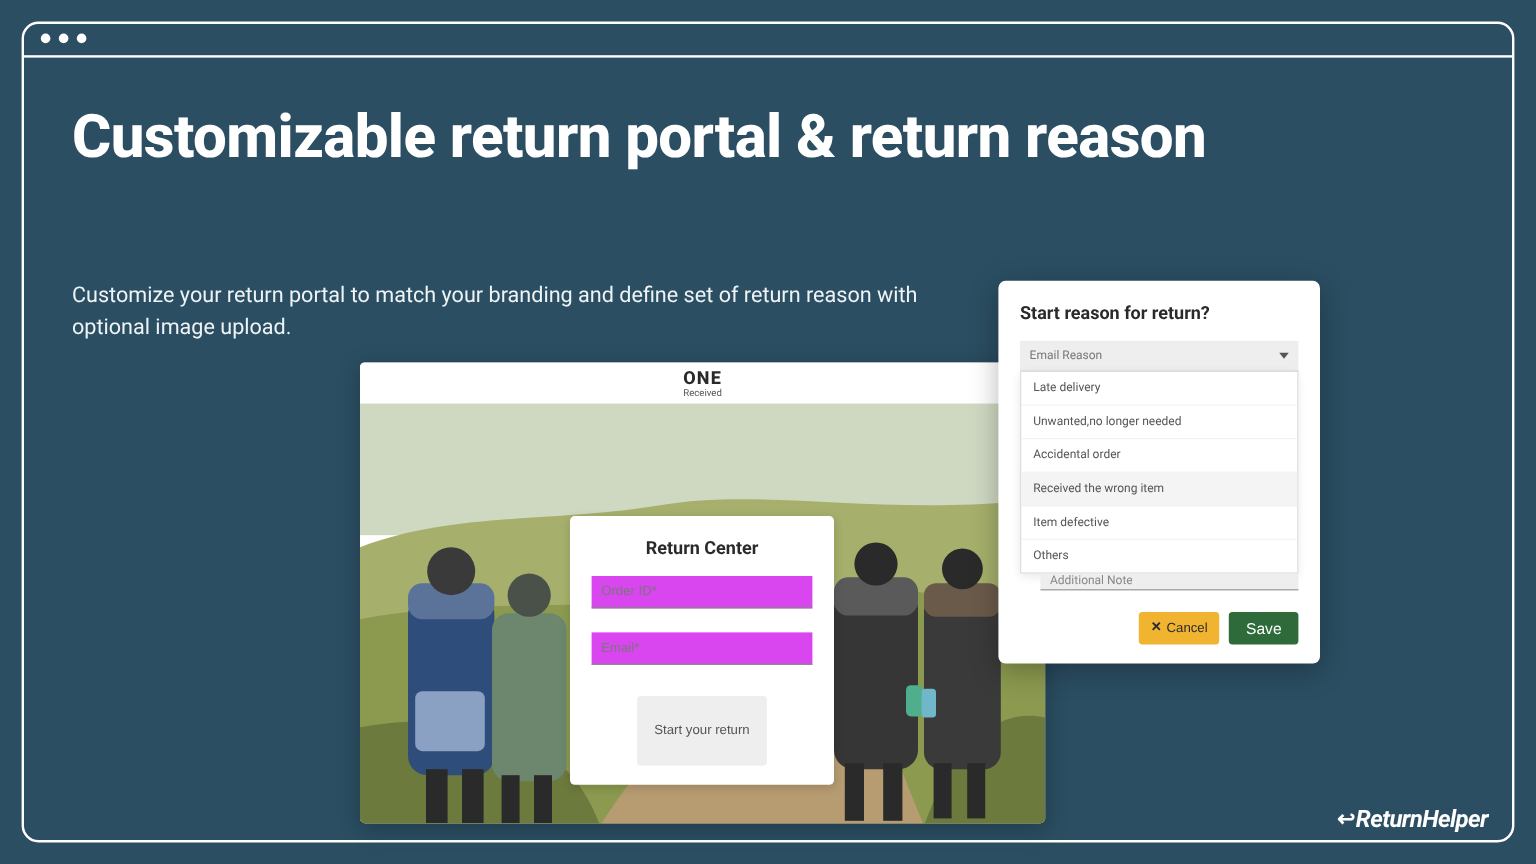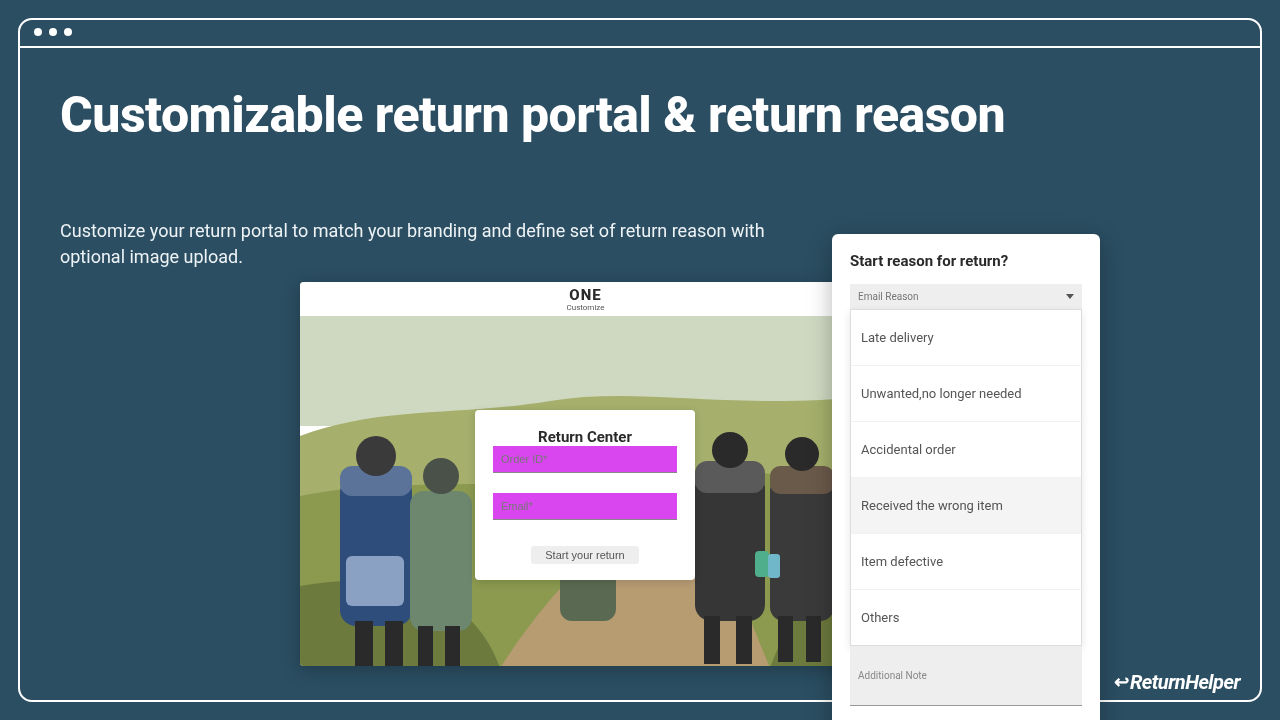--- a/index.html
+++ b/index.html
@@ -34,32 +34,32 @@
     position: absolute;
     left: 60px; top: 88px;
     color: #fff;
     font-weight: 800;
     font-size: 50px;
     line-height: 1.08;
     letter-spacing: -0.5px;
   }
   .subhead {
     position: absolute;
-    left: 60px; top: 218px;
+    left: 60px; top: 234px;
     color: #eef3f6;
     font-size: 18px;
     line-height: 1.45;
     max-width: 740px;
     font-weight: 400;
   }
 
   
   .portal {
     position: absolute;
-    left: 300px; top: 282px;
+    left: 300px; top: 302px;
     width: 571px; height: 384px;
     border-radius: 4px;
     overflow: hidden;
     background: #fff;
     box-shadow: 0 4px 18px rgba(0,0,0,0.25);
   }
   .portal-header {
     background: #fff;
     text-align: center;
     padding: 4px 0 4px;
@@ -83,41 +83,42 @@
     background: #fff;
     border-radius: 4px;
     padding: 18px 18px 16px;
     box-shadow: 0 2px 8px rgba(0,0,0,0.15);
   }
   .return-title {
     text-align: center;
     font-weight: 700;
     font-size: 15px;
     color: #2a2a2a;
+    margin-bottom: 14px;
   }
   .return-input {
     width: 100%;
     background: #d946ef;
     border: none;
     border-bottom: 1px solid #888;
     font-size: 11px;
     color: #333;
     padding: 7px 8px;
     margin-bottom: 20px;
     outline: none;
   }
   .return-input::placeholder { color: #777; }
   .start-btn {
     display: block;
     margin: 6px auto 0;
     background: #eeeeee;
     color: #555;
     border: none;
     font-size: 11px;
-    padding: 3px 14px;
+    padding: 23px 14px;
     border-radius: 3px;
     cursor: pointer;
   }
 
   
   .reason-modal {
     position: absolute;
     left: 832px; top: 234px;
     width: 268px;
     background: #fff;
@@ -148,35 +149,36 @@
     border-right: 4px solid transparent;
     border-top: 5px solid #555;
   }
   .dropdown {
     border: 1px solid #ddd;
     margin-top: -1px;
     background: #fff;
     box-shadow: 0 3px 8px rgba(0,0,0,0.1);
   }
   .dropdown-item {
-    font-size: 13px;
+    font-size: 10px;
     color: #555;
-    padding: 20px 10px;
+    padding: 8px 10px;
     cursor: pointer;
     border-bottom: 1px solid #f2f2f2;
   }
   .dropdown-item:last-child { border-bottom: none; }
   .dropdown-item.highlight { background: #f4f4f4; }
   .addl-note {
     background: #eeeeee;
     border-bottom: 1px solid #999;
     font-size: 10px;
     color: #888;
-    padding: 24px 8px;
+    padding: 1px 8px;
     margin-top: 0;
+    margin-left: 17px;
   }
   .modal-actions {
     display: flex;
     justify-content: flex-end;
     gap: 8px;
     margin-top: 18px;
   }
   .btn-cancel {
     background: #f0b430;
     color: #2a2a2a;
@@ -226,21 +228,21 @@
   <span></span>
 </div>
 <div class="hr-line"></div>
 
 <h1 class="headline">Customizable return portal &amp; return reason</h1>
 <p class="subhead">Customize your return portal to match your branding and define set of return reason with optional image upload.</p>
 
 <div class="portal">
   <div class="portal-header">
     <div class="brand-one">ONE</div>
-    <div class="brand-sub">Customize</div>
+    <div class="brand-sub">Received</div>
   </div>
   <div class="hero">
     <svg viewBox="0 0 571 352" preserveAspectRatio="xMidYMid slice">
 
       <rect x="0" y="0" width="571" height="110" fill="#cfd9c2"></rect>
 
       <path d="M0,120 C80,90 160,100 250,85 C340,70 430,95 571,80 L571,352 L0,352 Z" fill="#a6b06c"></path>
 
       <path d="M0,180 C100,160 220,175 330,160 C440,145 520,170 571,160 L571,352 L0,352 Z" fill="#8b9a4f"></path>
 

